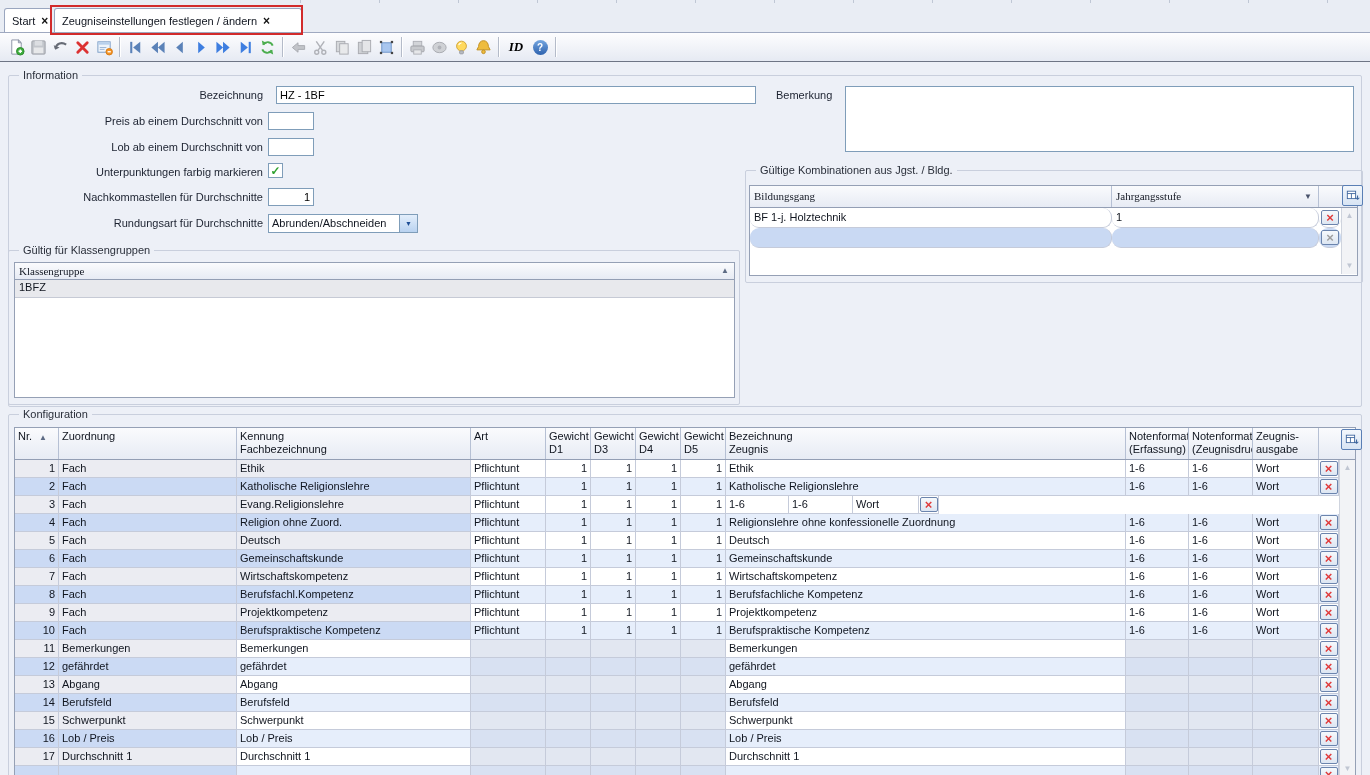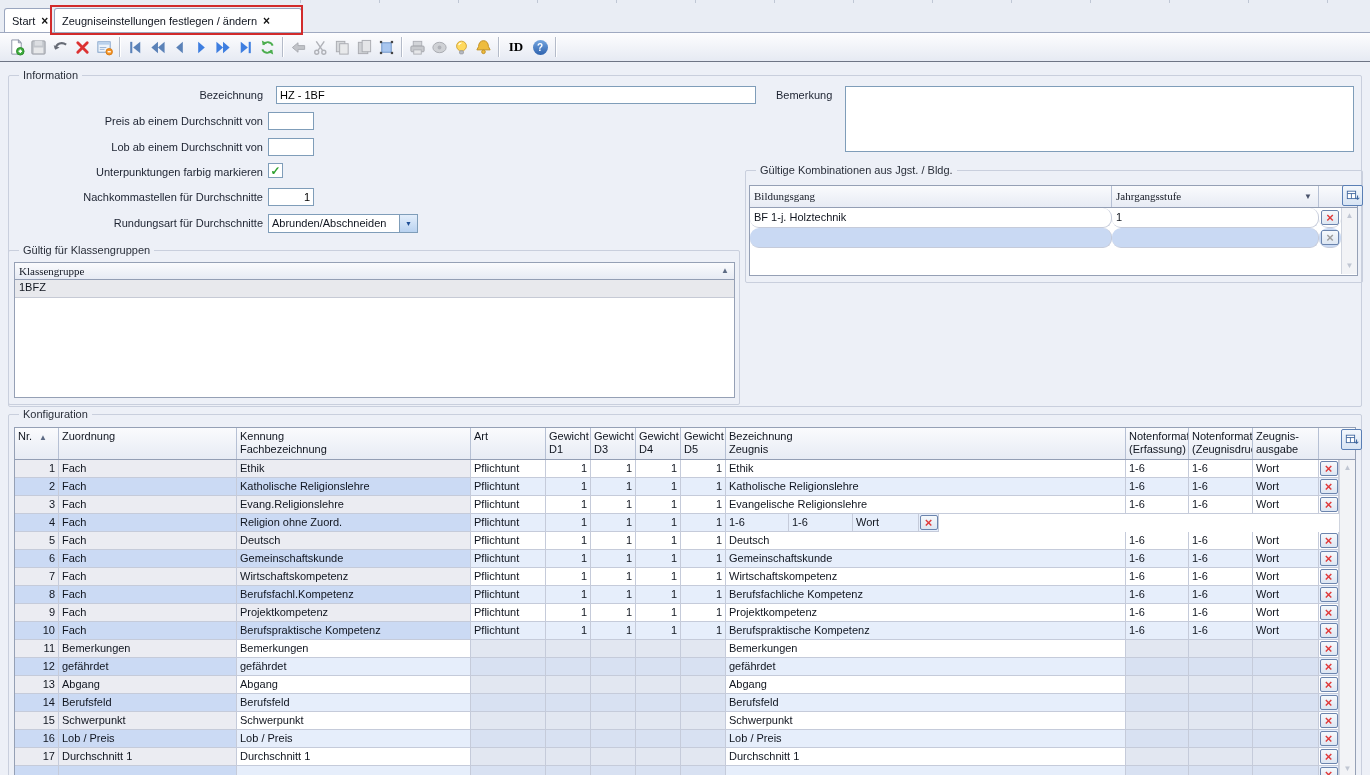--- a/index.html
+++ b/index.html
@@ -246,21 +246,21 @@
           <rect x="7" y="12.5" width="4" height="3.2" rx="1" fill="#b9bcc2" stroke="#979aa1"></rect>
         </svg>
       </button>
     <button class="tb">
         <svg viewBox="0 0 18 18">
           <path d="M9 1.8c3.2 0 5.2 2.6 5.2 6.2L16 11.5H2L3.8 8C3.8 4.4 5.8 1.8 9 1.8z" fill="#eebc3e" stroke="#c08d1e"></path>
           <circle cx="9" cy="13.6" r="1.9" fill="#eebc3e" stroke="#c08d1e"></circle>
         </svg>
       </button>
     <div class="tsep"></div>
-    <button class="tb" style="width:26px;">
+    <button class="tb" style="width:26px;font-style:italic;">
         <span class="idlbl">ID</span>
       </button>
     <button class="tb">
         <span class="helpc">
           <i style="font-style:normal;">?</i>
         </span>
       </button>
     <div class="tsep"></div>
   </div>
 
@@ -437,39 +437,39 @@
         </div>
         <div class="krow">
           <div class="kcell c-nr lcol num">3</div>
           <div class="kcell c-kat lcol">Fach</div>
           <div class="kcell c-ken lcol">Evang.Religionslehre</div>
           <div class="kcell c-art ecol">Pflichtunt</div>
           <div class="kcell c-d ecol num">1</div>
           <div class="kcell c-d ecol num">1</div>
           <div class="kcell c-d ecol num">1</div>
           <div class="kcell c-d ecol num">1</div>
-          <div class="kcell c-bez ecol">Evangelische Religionslehre</div>
           <div class="kcell c-nfe ecol">1-6</div>
           <div class="kcell c-nfd ecol">1-6</div>
           <div class="kcell c-aus ecol">Wort</div>
           <div class="kcell c-del ecol">
             <button class="delbtn">
               <span>×</span>
             </button>
           </div>
         </div>
         <div class="krow even">
           <div class="kcell c-nr lcol num">4</div>
           <div class="kcell c-kat lcol">Fach</div>
           <div class="kcell c-ken lcol">Religion ohne Zuord.</div>
           <div class="kcell c-art ecol">Pflichtunt</div>
           <div class="kcell c-d ecol num">1</div>
           <div class="kcell c-d ecol num">1</div>
           <div class="kcell c-d ecol num">1</div>
           <div class="kcell c-d ecol num">1</div>
+          <div class="kcell c-bez ecol">Religionslehre ohne konfessionelle Zuordnung</div>
           <div class="kcell c-nfe ecol">1-6</div>
           <div class="kcell c-nfd ecol">1-6</div>
           <div class="kcell c-aus ecol">Wort</div>
           <div class="kcell c-del ecol">
             <button class="delbtn">
               <span>×</span>
             </button>
           </div>
         </div>
         <div class="krow">

